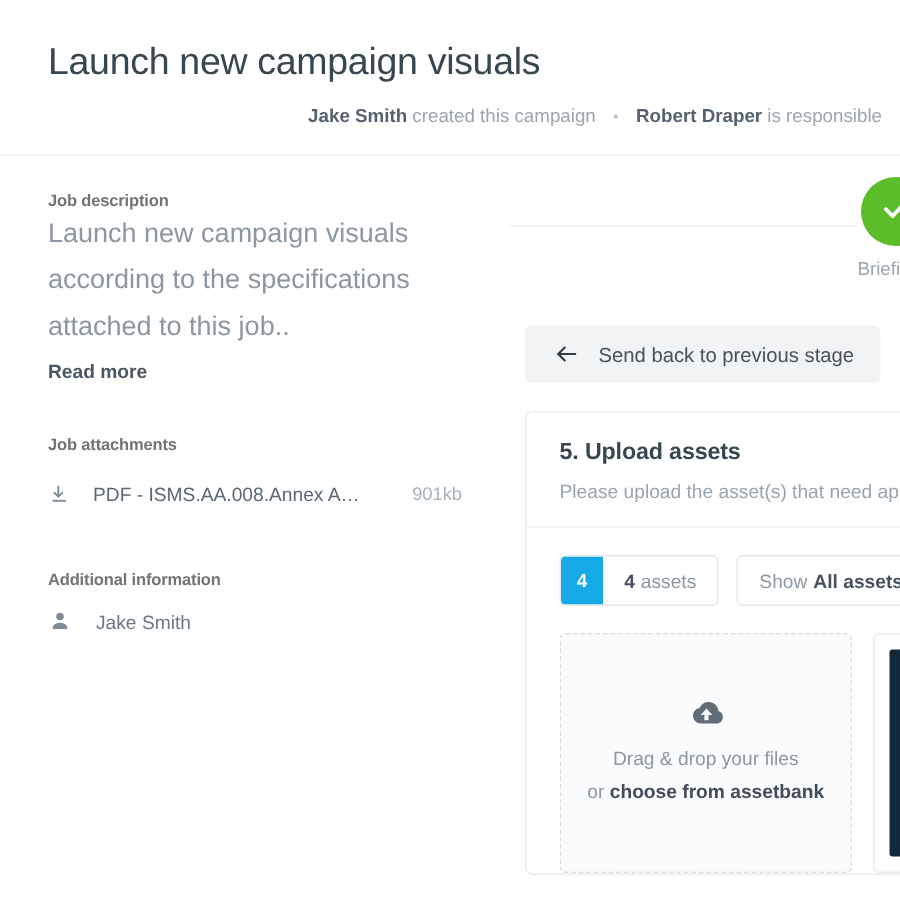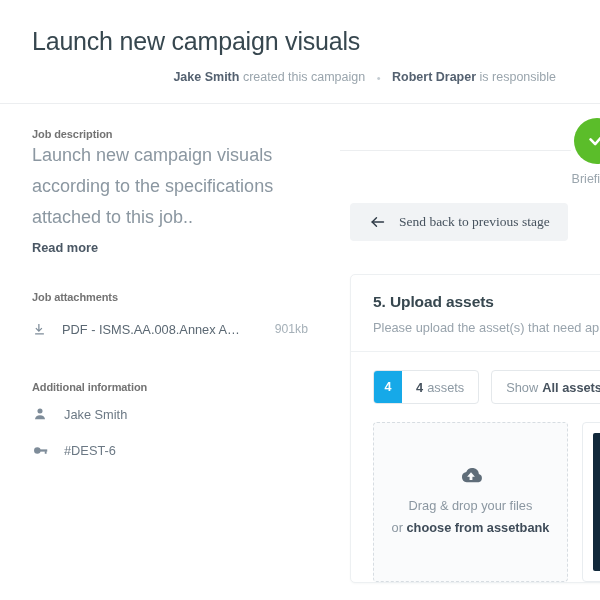--- a/index.html
+++ b/index.html
@@ -6,21 +6,21 @@
   html, body {
     width: 600px; height: 600px;
     overflow: hidden;
     background: #ffffff;
     font-family: "Liberation Sans", sans-serif;
     color: #3c4858;
   }
   .page { position: relative; width: 600px; height: 600px; overflow: hidden; }
 
   
-  .header { padding: 26px 44px 18px 32px; border-bottom: 1px solid #eceef0; }
+  .header { padding: 26px 12px 18px 32px; border-bottom: 1px solid #eceef0; }
   .page-title {
     font-size: 25px; font-weight: 400; color: #37474f;
     letter-spacing: -0.2px; line-height: 1.2;
   }
   .subline { margin-top: 13px; font-size: 12.5px; color: #9aa5ad; line-height: 1.3; white-space: nowrap; text-align: right; }
   .subline .strong { color: #546170; font-weight: 600; }
   .subline .dot { display: inline-block; margin: 0 8px; color: #c3cbd1; font-size: 11px; vertical-align: middle; }
 
   
   .body { display: flex; height: 494px; }
@@ -63,25 +63,25 @@
     width: 46px; height: 46px; border-radius: 50%;
     background: #5bbd2a; display: flex; align-items: center; justify-content: center;
     box-shadow: 0 0 0 5px #ffffff;
   }
   .stage-label {
     position: absolute; right: -14px; top: 68px;
     font-size: 12.5px; color: #9aa5ad; white-space: nowrap;
   }
 
   .sendback {
-    position: absolute; left: 10px; top: 99px;
+    position: absolute; left: 10px; top: 113px;
     height: 38px; padding: 0 18px; border-radius: 4px;
     background: #f1f3f5; border: none; cursor: pointer;
     display: flex; align-items: center; gap: 12px;
-    font-family: Liberation Serif, serif;
+    font-family: Liberation Sans, sans-serif;
     font-size: 13.5px; color: #46525e;
   }
   .sendback .arr { display: flex; align-items: center; color: #2f3b47; }
 
   .card {
     position: absolute; left: 10px; top: 170px; width: 290px;
     background: #ffffff; border: 1px solid #edf0f2; border-radius: 5px;
     box-shadow: 0 1px 2px rgba(60,72,88,0.04);
   }
   .card-head { padding: 18px 22px 16px 22px; border-bottom: 1px solid #eef1f3; }
@@ -174,30 +174,20 @@
       <div class="info-row">
         <span class="info-icon">
           <svg width="16" height="16" viewBox="0 0 24 24" fill="currentColor">
             <circle cx="12" cy="7.5" r="3.8"></circle>
             <path d="M4.5 20c0-4.1 3.4-6.3 7.5-6.3s7.5 2.2 7.5 6.3H4.5z"></path>
           </svg>
         </span>
         <span>Jake Smith</span>
       </div>
 
-      <div class="info-row">
-        <span class="info-icon">
-          <svg width="17" height="17" viewBox="0 0 24 24" fill="currentColor">
-            <circle cx="7.5" cy="12" r="4.6"></circle>
-            <rect x="10.5" y="10.4" width="11" height="3.2"></rect>
-            <rect x="18" y="13" width="2.6" height="3.6"></rect>
-          </svg>
-        </span>
-        <span>#DEST-6</span>
-      </div>
 
     </div>
 
     <div class="right">
 
       <div class="stage-rule"></div>
 
       <div class="stage-badge">
         <span>
           <svg width="22" height="22" viewBox="0 0 24 24" fill="none" stroke="#ffffff" stroke-width="2.8" stroke-linecap="round" stroke-linejoin="round">

